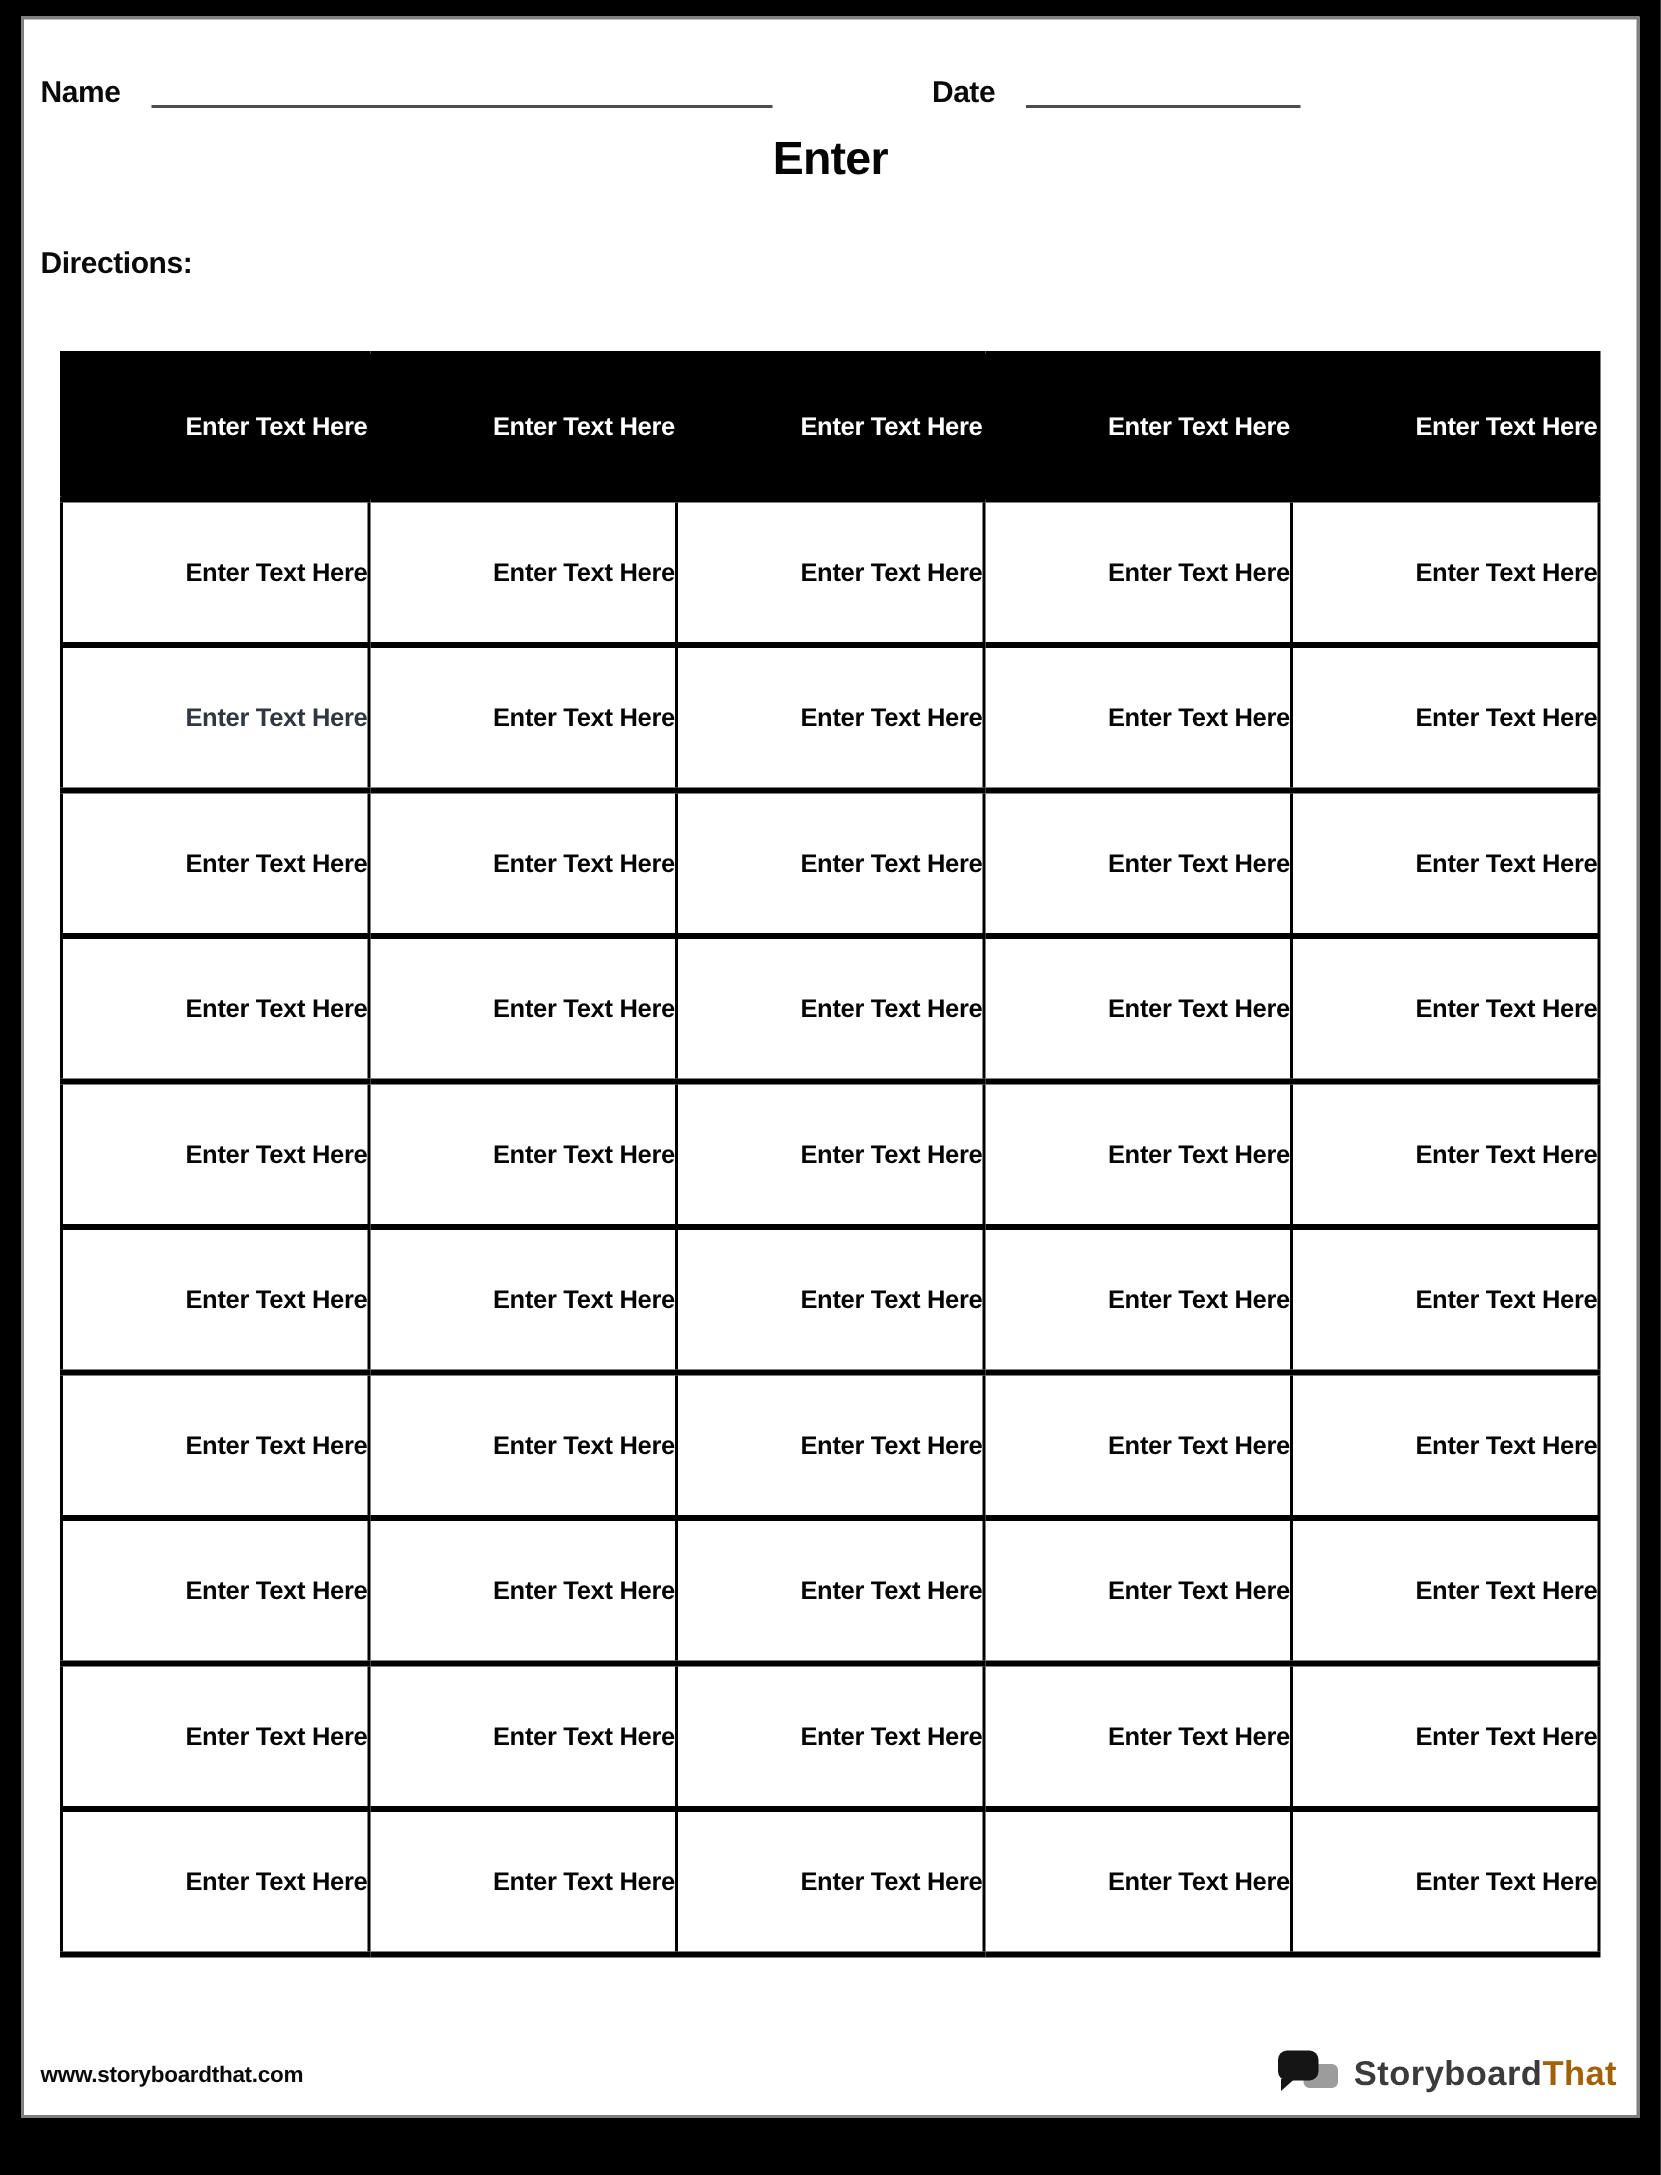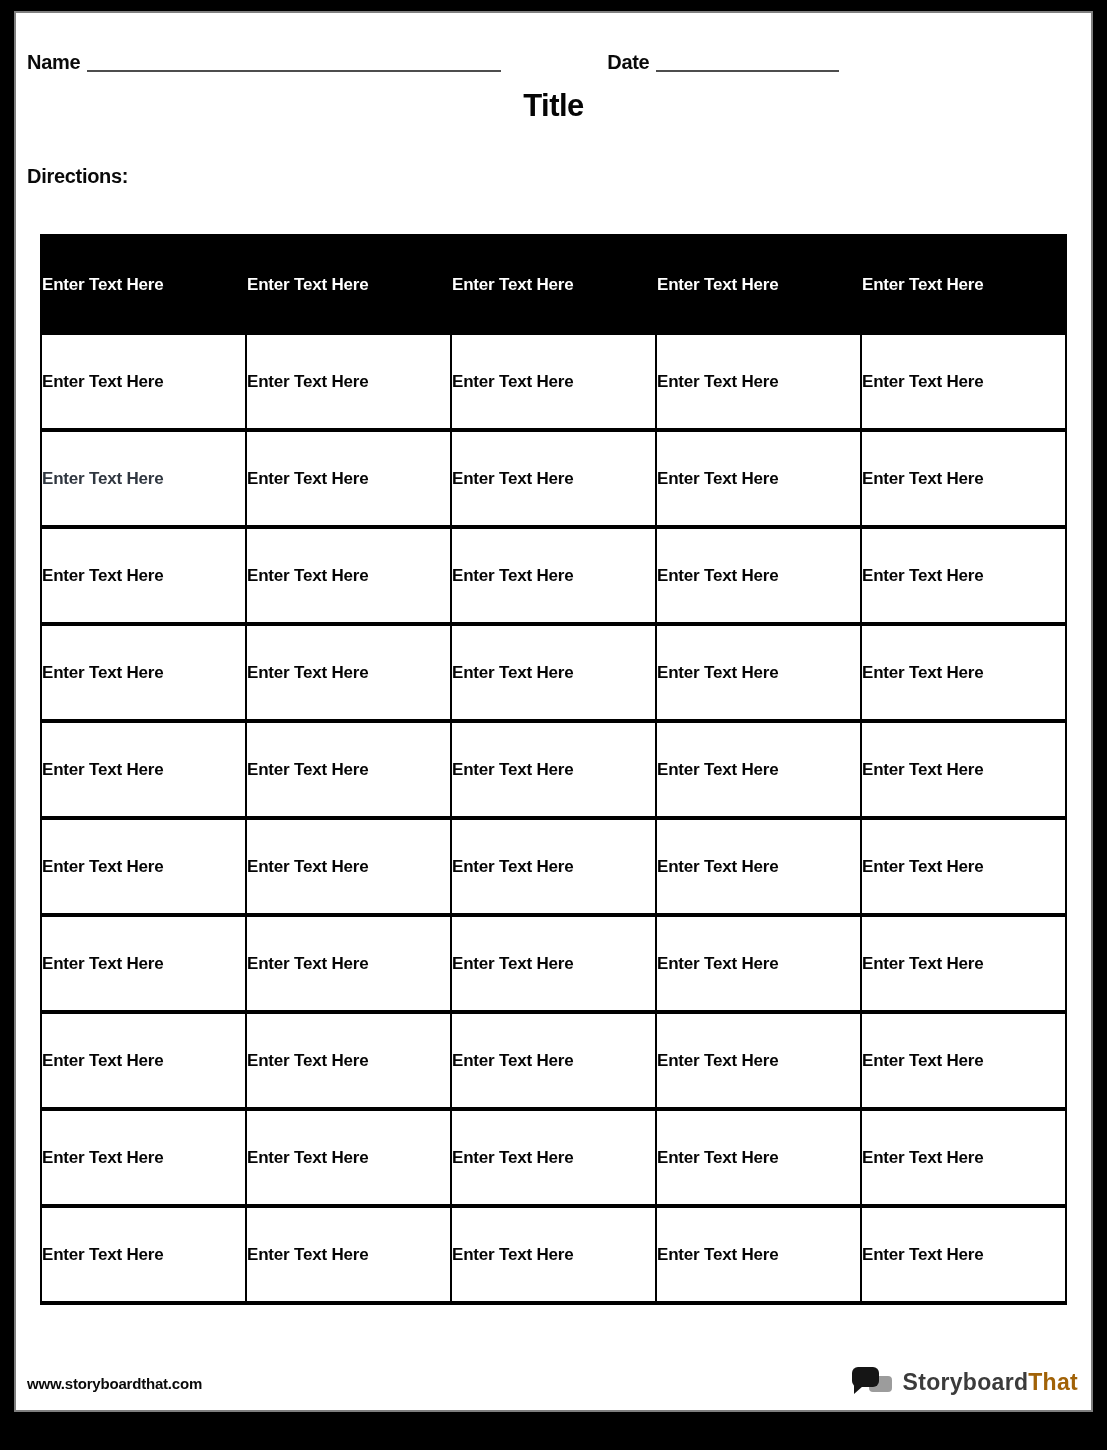--- a/index.html
+++ b/index.html
@@ -18,21 +18,21 @@
   }
   
   .topbar {
     display: flex;
     align-items: flex-end;
     padding: 39px 20px 0 11px;
   }
   .field {
     display: flex;
     align-items: flex-end;
-    gap: 7px;
+    gap: 21px;
   }
   .field-label {
     font-size: 20px;
     font-weight: bold;
     letter-spacing: -0.3px;
     color: #0a0a0a;
     line-height: 1;
   }
   .write-line {
     border-bottom: 2px solid #4d4d4d;
@@ -66,21 +66,21 @@
     table-layout: fixed;
     border-collapse: collapse;
   }
   table.worksheet th,
   table.worksheet td {
     border-left: 2px solid #000;
     border-right: 2px solid #000;
     border-top: 4px solid #000;
     border-bottom: 4px solid #000;
     height: 97px;
-    text-align: left;
+    text-align: right;
     vertical-align: middle;
     font-size: 17px;
     font-weight: bold;
     letter-spacing: -0.2px;
     padding: 0;
   }
   table.worksheet thead th {
     background: #000;
     color: #ffffff;
   }
@@ -153,21 +153,21 @@
     <div class="field">
       <span class="field-label">Name</span>
       <span class="write-line name-line"></span>
     </div>
     <div class="field field-date">
       <span class="field-label">Date</span>
       <span class="write-line date-line"></span>
     </div>
   </div>
 
-  <div class="title">Title</div>
+  <div class="title">Enter</div>
 
   <div class="directions">Directions:</div>
 
   <table class="worksheet">
     <thead>
       <tr>
           <th>Enter Text Here</th>
           <th>Enter Text Here</th>
           <th>Enter Text Here</th>
           <th>Enter Text Here</th>

